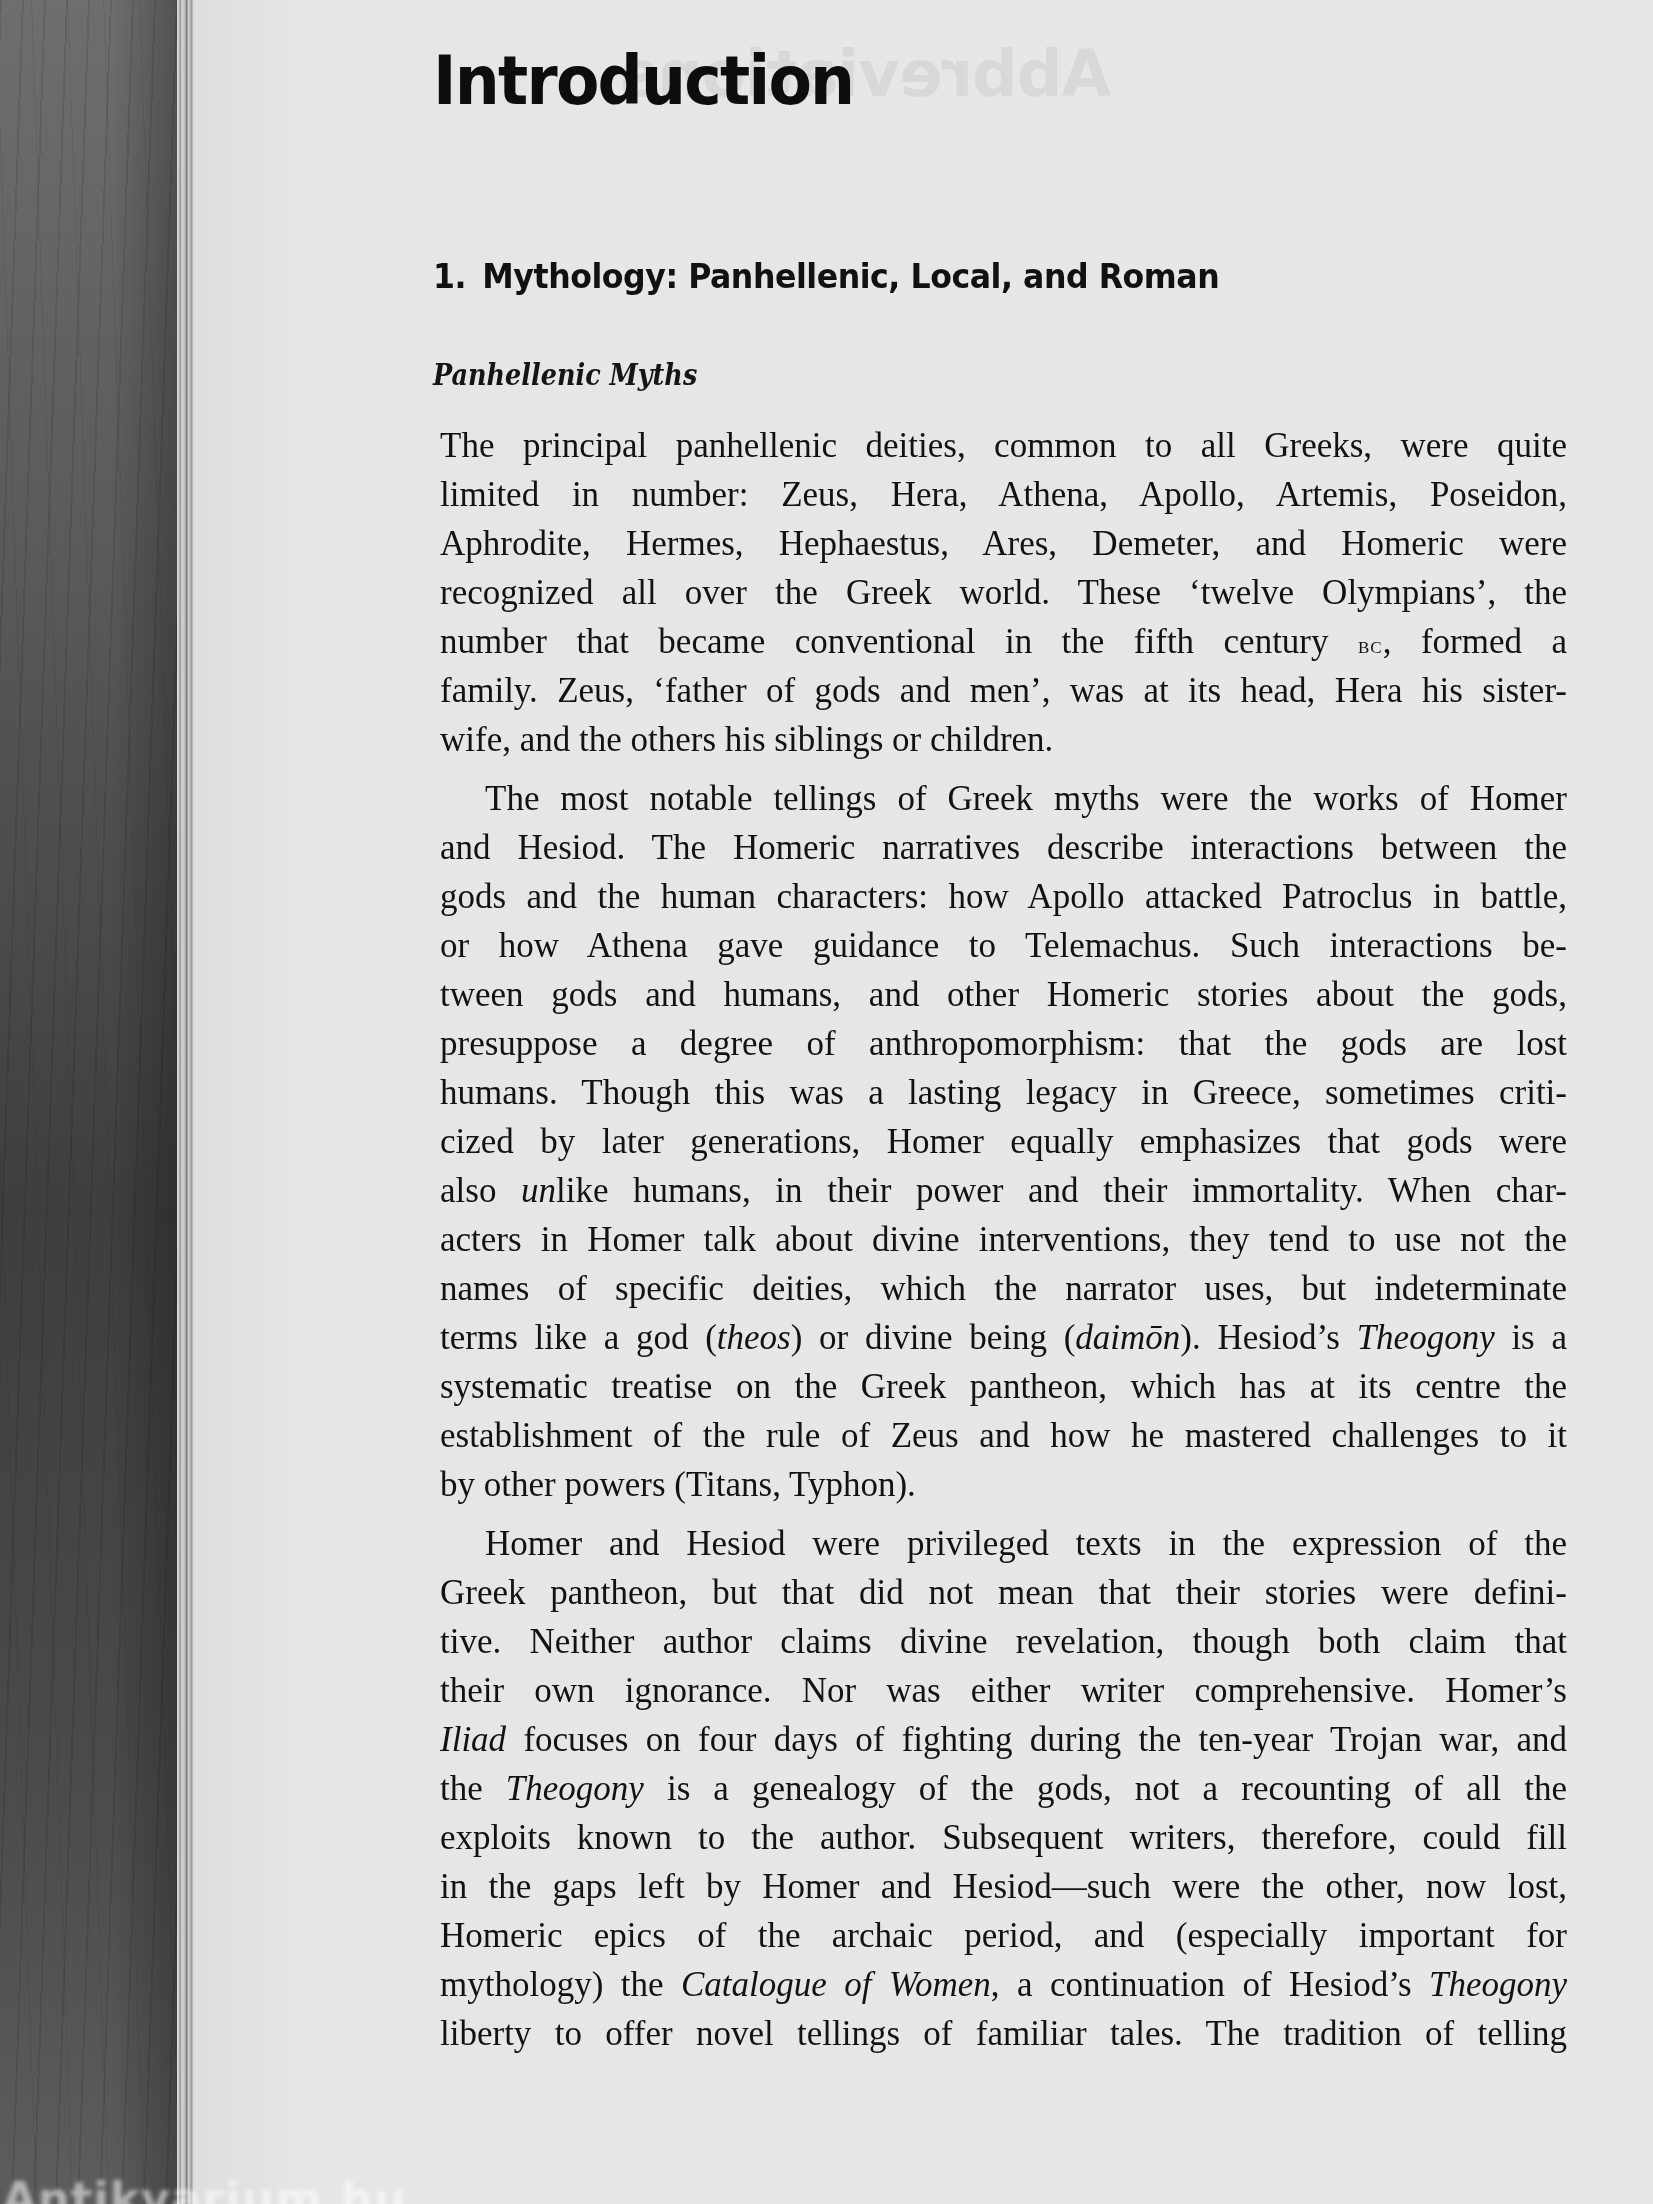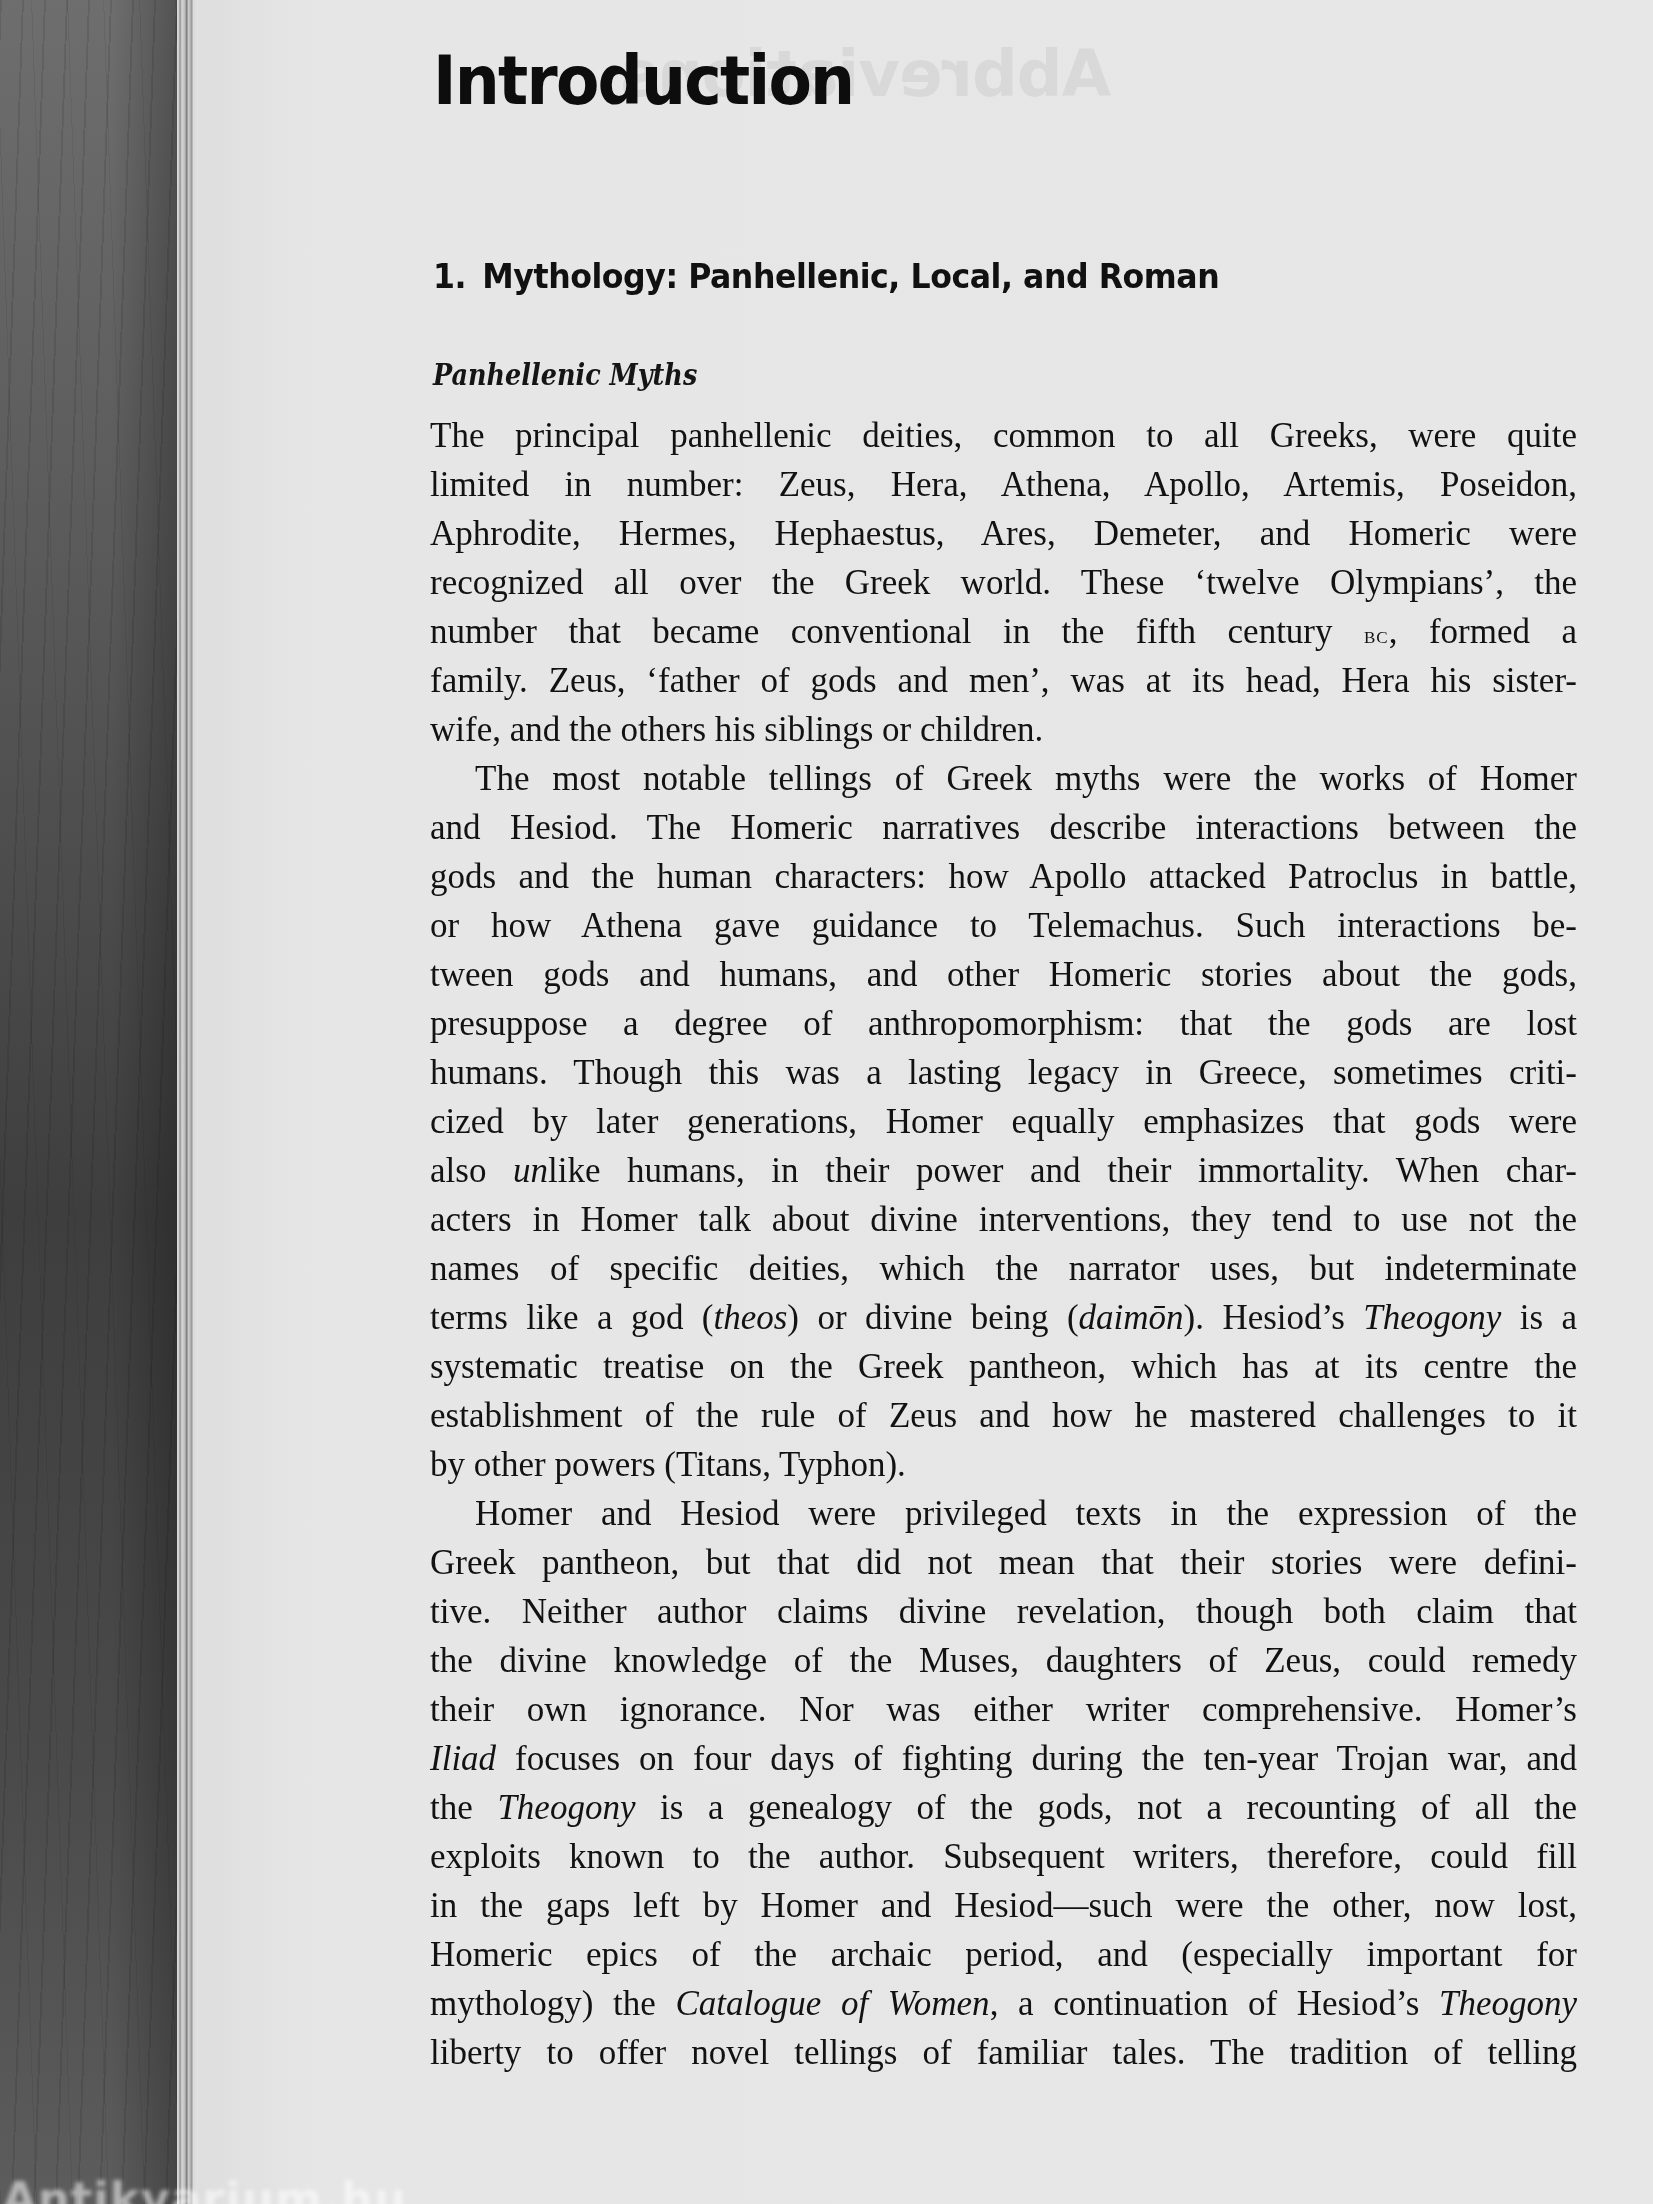--- a/index.html
+++ b/index.html
@@ -91,21 +91,21 @@
   .body {
     position: absolute;
     left: 430px; top: 411px;
     width: 1147px;
     font-family: "Liberation Serif", serif;
     font-size: 35px;
     line-height: 49px;
     color: #121212;
   }
   .body p {
-    margin: 0;
+    margin: 10px;
     text-align: justify;
     text-align-last: justify;
     hyphens: manual;
   }
   .line {
     display: block;
     text-align: justify;
     text-align-last: justify;
     white-space: nowrap;
     height: 49px;
@@ -168,21 +168,20 @@
       <span class="line">names of specific deities, which the narrator uses, but indeterminate</span>
       <span class="line"><span>terms like a god (</span><i>theos</i><span>) or divine being (</span><i>daimōn</i><span>). Hesiod’s </span><i>Theogony</i><span> is a</span></span>
       <span class="line">systematic treatise on the Greek pantheon, which has at its centre the</span>
       <span class="line">establishment of the rule of Zeus and how he mastered challenges to it</span>
       <span class="line last">by other powers (Titans, Typhon).</span>
     </p>
     <p>
       <span class="line indent">Homer and Hesiod were privileged texts in the expression of the</span>
       <span class="line">Greek pantheon, but that did not mean that their stories were defini-</span>
       <span class="line">tive. Neither author claims divine revelation, though both claim that</span>
-      <span class="line">the divine knowledge of the Muses, daughters of Zeus, could remedy</span>
       <span class="line">their own ignorance. Nor was either writer comprehensive. Homer’s</span>
       <span class="line"><i>Iliad</i><span> focuses on four days of fighting during the ten-year Trojan war, and</span></span>
       <span class="line"><span>the </span><i>Theogony</i><span> is a genealogy of the gods, not a recounting of all the</span></span>
       <span class="line">exploits known to the author. Subsequent writers, therefore, could fill</span>
       <span class="line">in the gaps left by Homer and Hesiod—such were the other, now lost,</span>
       <span class="line">Homeric epics of the archaic period, and (especially important for</span>
       <span class="line"><span>mythology) the </span><i>Catalogue of Women</i><span>, a continuation of Hesiod’s </span><i>Theogony</i></span>
       <span class="line">liberty to offer novel tellings of familiar tales. The tradition of telling</span>
     </p>
   </div>

